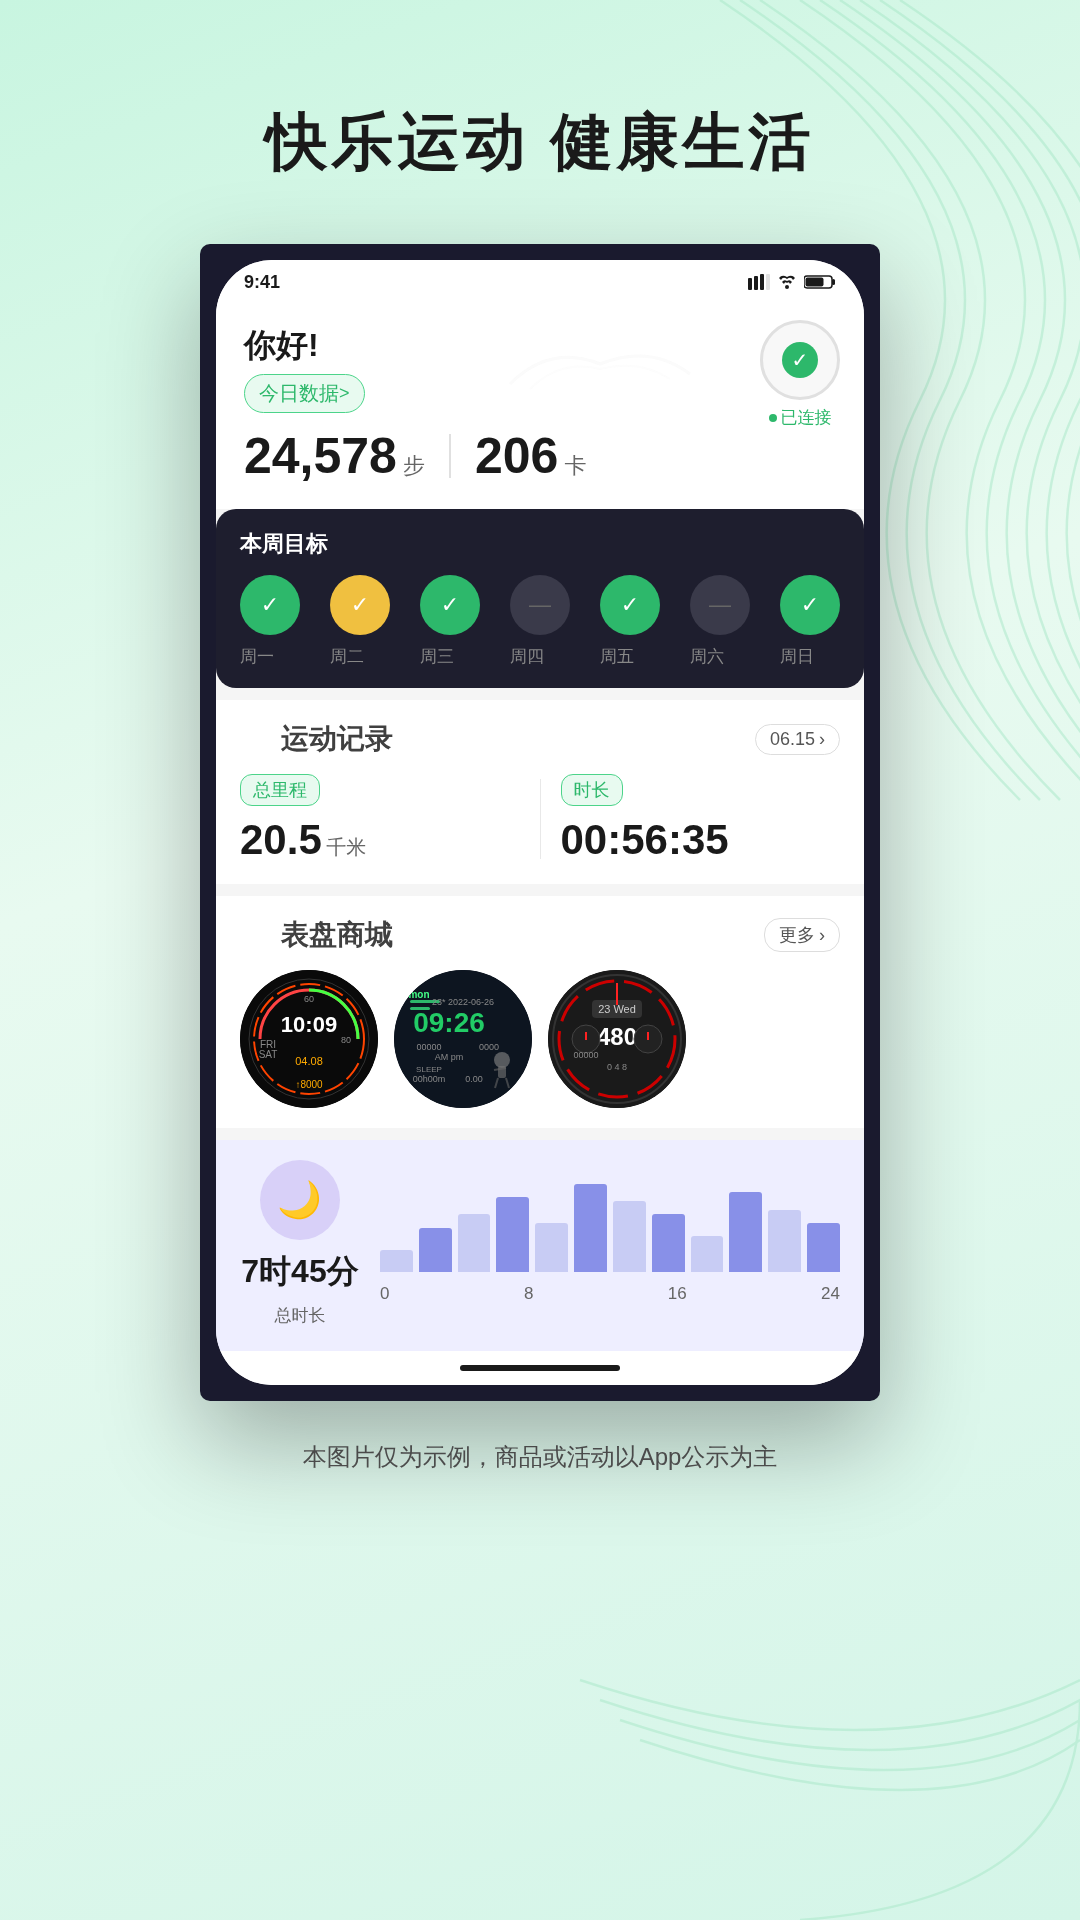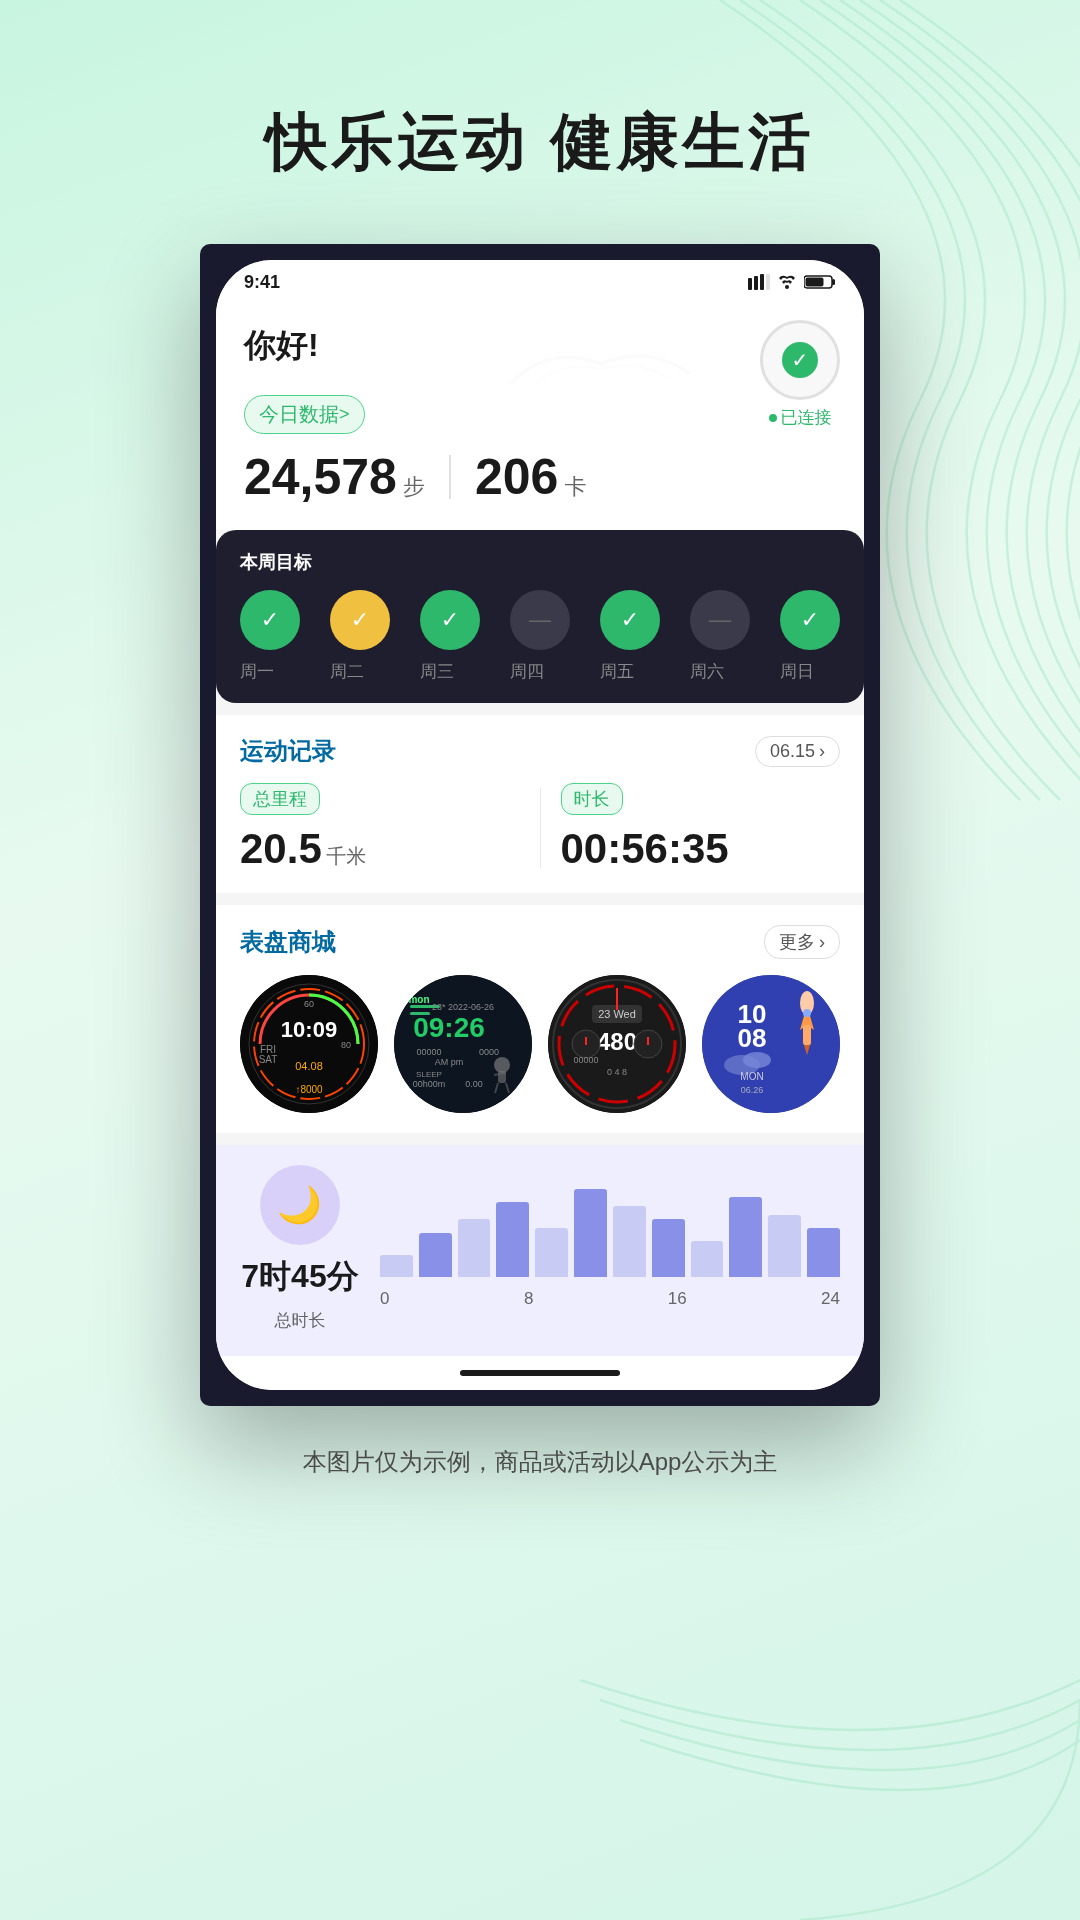--- a/index.html
+++ b/index.html
@@ -55,21 +55,21 @@
     .header-section {
       background: white;
       padding: 20px 28px 24px;
       position: relative;
     }
 
     .greeting {
       font-size: 32px;
       font-weight: 600;
       color: #1a1a1a;
-      margin-bottom: 27px;
+      margin-bottom: 6px;
     }
 
     .today-data-btn {
       display: inline-flex;
       align-items: center;
       background: #e8faf0;
       border: 1.5px solid #4cd48a;
       border-radius: 20px;
       padding: 5px 14px;
       font-size: 20px;
@@ -178,21 +178,21 @@
     
     .weekly-goals {
       background: #1e1e2e;
       margin: 12px 0;
       padding: 20px 24px;
       border-radius: 20px;
       margin: 0 0 12px 0;
     }
 
     .section-title {
-      font-size: 18px;
+      font-size: 22px;
       font-weight: 600;
       color: white;
       margin-bottom: 16px;
     }
 
     .days-row {
       display: flex;
       justify-content: space-between;
       align-items: center;
       margin-bottom: 10px;
@@ -243,23 +243,24 @@
     }
 
     .section-header {
       display: flex;
       justify-content: space-between;
       align-items: center;
       margin-bottom: 16px;
     }
 
     .section-title-dark {
-      font-size: 24px;
+      font-size: 28px;
       font-weight: 600;
-      color: #0369a1;
+      color: #404040;
+      margin-left: 41px;
     }
 
     .date-badge {
       background: white;
       border: 1.5px solid #ddd;
       border-radius: 16px;
       padding: 4px 14px;
       font-size: 18px;
       color: #555;
       display: flex;
@@ -690,42 +691,20 @@
               <line x1="38" y1="62" x2="38" y2="70" stroke="#ff2222" stroke-width="2"></line>
               <line x1="100" y1="62" x2="100" y2="70" stroke="#ff2222" stroke-width="2"></line>
 
               <text x="38" y="88" text-anchor="middle" fill="#888" font-size="9">00000</text>
               <text x="69" y="100" text-anchor="middle" fill="#888" font-size="9">0 4 8</text>
 
               <line x1="69" y1="13" x2="69" y2="35" stroke="#ff2222" stroke-width="2"></line>
             </svg>
           </div>
 
-          <div class="watch-face wf4">
-            <svg width="138" height="138" viewBox="0 0 138 138">
-              <circle cx="69" cy="69" r="69" fill="#3040b0"></circle>
-
-              <ellipse cx="40" cy="90" rx="18" ry="10" fill="#7080d0" opacity="0.7"></ellipse>
-              <ellipse cx="55" cy="85" rx="14" ry="8" fill="#7888d8" opacity="0.8"></ellipse>
-
-              <text x="50" y="48" text-anchor="middle" fill="white" font-size="26" font-weight="bold">10</text>
-              <text x="50" y="72" text-anchor="middle" fill="white" font-size="26" font-weight="bold">08</text>
-
-              <text x="50" y="105" text-anchor="middle" fill="#ccd" font-size="10">MON</text>
-              <text x="50" y="118" text-anchor="middle" fill="#aab" font-size="9">06.26</text>
-
-              <path d="M 105,30 L 98,55 L 105,50 L 112,55 Z" fill="#ff9944"></path>
-              <ellipse cx="105" cy="28" rx="7" ry="12" fill="#ffccaa"></ellipse>
-              <rect x="101" y="50" width="8" height="20" rx="2" fill="#ffaa66"></rect>
-
-              <path d="M 102,70 L 105,80 L 108,70" fill="#ff6600" opacity="0.8"></path>
-
-              <circle cx="105" cy="38" r="4" fill="#88aaff"></circle>
-            </svg>
-          </div>
         </div>
       </div>
 
       <div class="sleep-section">
         <div class="sleep-content">
           <div class="sleep-left">
             <div class="sleep-icon-circle">
               <span>🌙</span>
             </div>
             <div>

